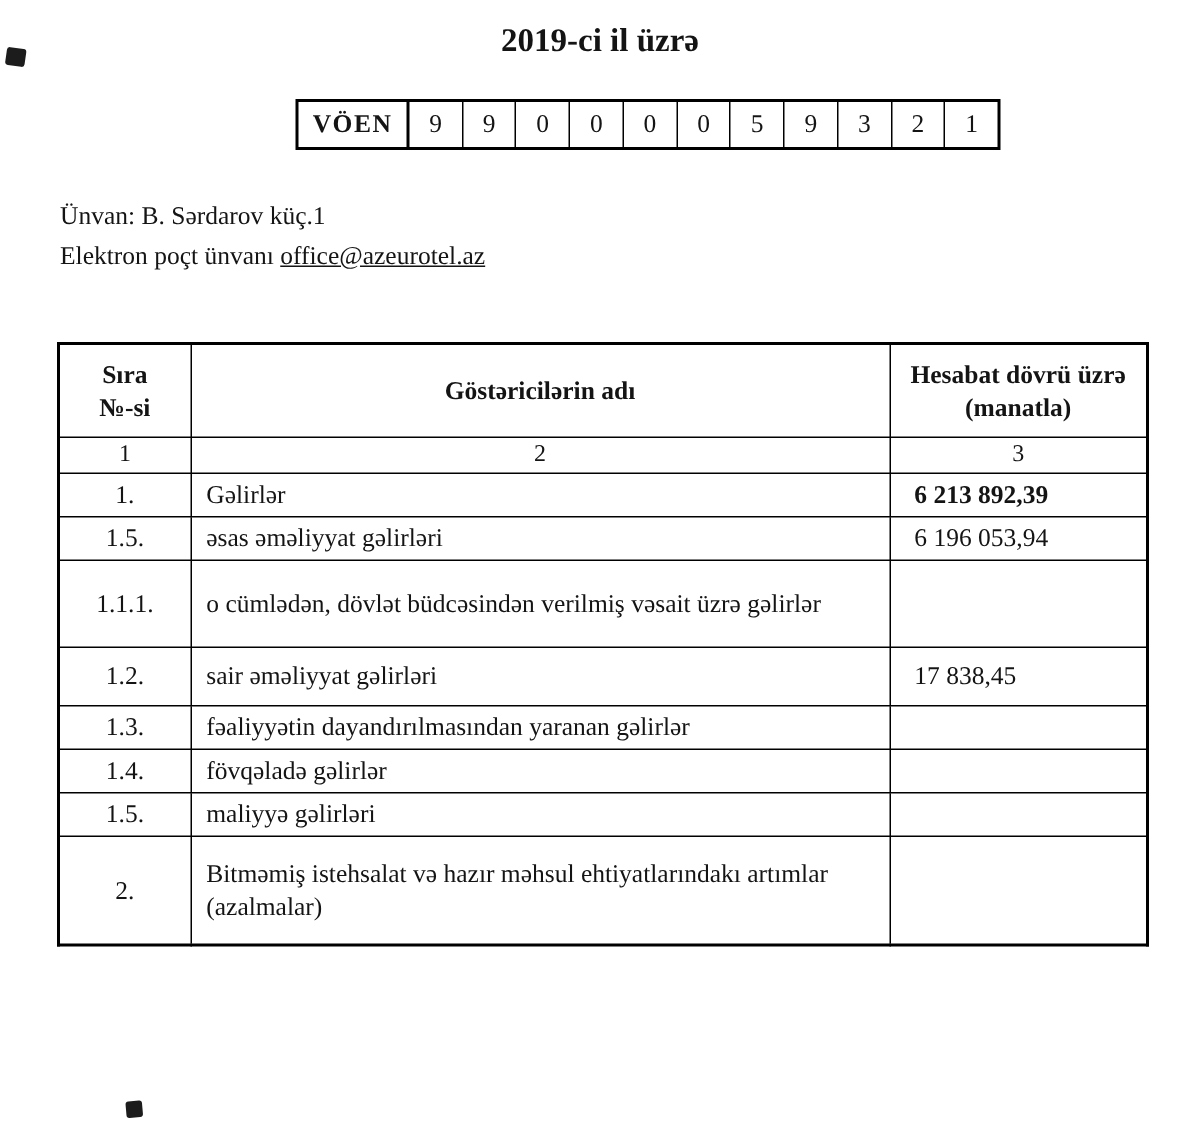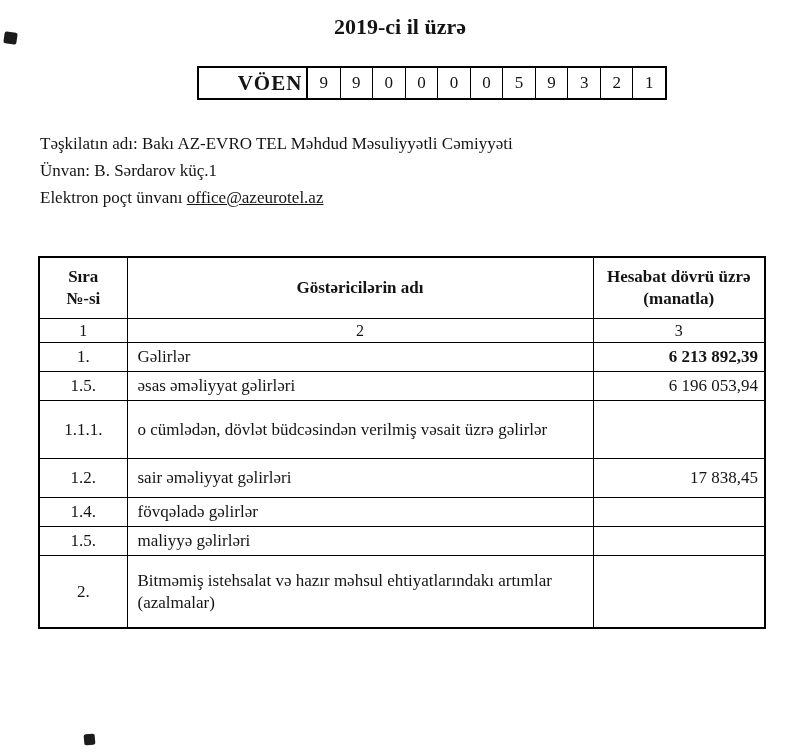--- a/index.html
+++ b/index.html
@@ -27,23 +27,22 @@
     margin:26px 0 0 197px;
     width:470px;
     height:34px;
     border:2px solid #000;
   }
   .voen-label {
     width:74px;
     border-right:2px solid #000;
     display:flex; align-items:center; justify-content:center;
     font-weight:bold;
-    font-size:21px;
+    font-size:17px;
     letter-spacing:1px;
-    margin-left:35px;
   }
   .voen-cell {
     flex:1;
     border-right:1px solid #000;
     display:flex; align-items:center; justify-content:center;
     font-size:17px;
   }
   .voen-cell:last-child { border-right:none; }
 
   .info {
@@ -78,21 +77,21 @@
   th.hdr-no { white-space:pre-line; }
 
   tr.numrow td {
     height:24px;
     text-align:center;
     font-size:16px;
   }
 
   td.c-no { text-align:center; }
   td.c-name { padding:3px 8px 3px 10px; line-height:1.3; }
-  td.c-val { padding:3px 6px 3px 16px; text-align:right; }
+  td.c-val { padding:3px 6px 3px 16px; text-align:left; }
   td.c-val.bold-val { font-weight:bold; }
 
   tr.r-s td { height:28px; }
   tr.r-m td { height:39px; }
   tr.r-d td { height:58px; }
   tr.r-xl td { height:72px; }
 </style>
 </head>
 <body>
 
@@ -110,24 +109,20 @@
   <div class="voen-cell">0</div>
   <div class="voen-cell">0</div>
   <div class="voen-cell">5</div>
   <div class="voen-cell">9</div>
   <div class="voen-cell">3</div>
   <div class="voen-cell">2</div>
   <div class="voen-cell">1</div>
 </div>
 
 <div class="info">
-  <div>
-    <span>Təşkilatın adı:</span>
-    <span>Bakı AZ-EVRO TEL Məhdud Məsuliyyətli Cəmiyyəti</span>
-  </div>
   <div>
     <span>Ünvan:</span>
     <span>B. Sərdarov küç.1</span>
   </div>
   <div>
     <span>Elektron poçt ünvanı</span>
     <a href="#" class="email-link">office@azeurotel.az</a>
   </div>
 </div>
 
@@ -164,20 +159,25 @@
     <td class="c-no">1.1.1.</td>
     <td class="c-name">o cümlədən, dövlət büdcəsindən verilmiş vəsait üzrə gəlirlər</td>
     <td class="c-val"></td>
   </tr>
   <tr class="r-m">
     <td class="c-no">1.2.</td>
     <td class="c-name">sair əməliyyat gəlirləri</td>
     <td class="c-val">17 838,45</td>
   </tr>
   <tr class="r-s">
+    <td class="c-no">1.3.</td>
+    <td class="c-name">fəaliyyətin dayandırılmasından yaranan gəlirlər</td>
+    <td class="c-val"></td>
+  </tr>
+  <tr class="r-s">
     <td class="c-no">1.4.</td>
     <td class="c-name">fövqəladə gəlirlər</td>
     <td class="c-val"></td>
   </tr>
   <tr class="r-s">
     <td class="c-no">1.5.</td>
     <td class="c-name">maliyyə gəlirləri</td>
     <td class="c-val"></td>
   </tr>
   <tr class="r-xl">

